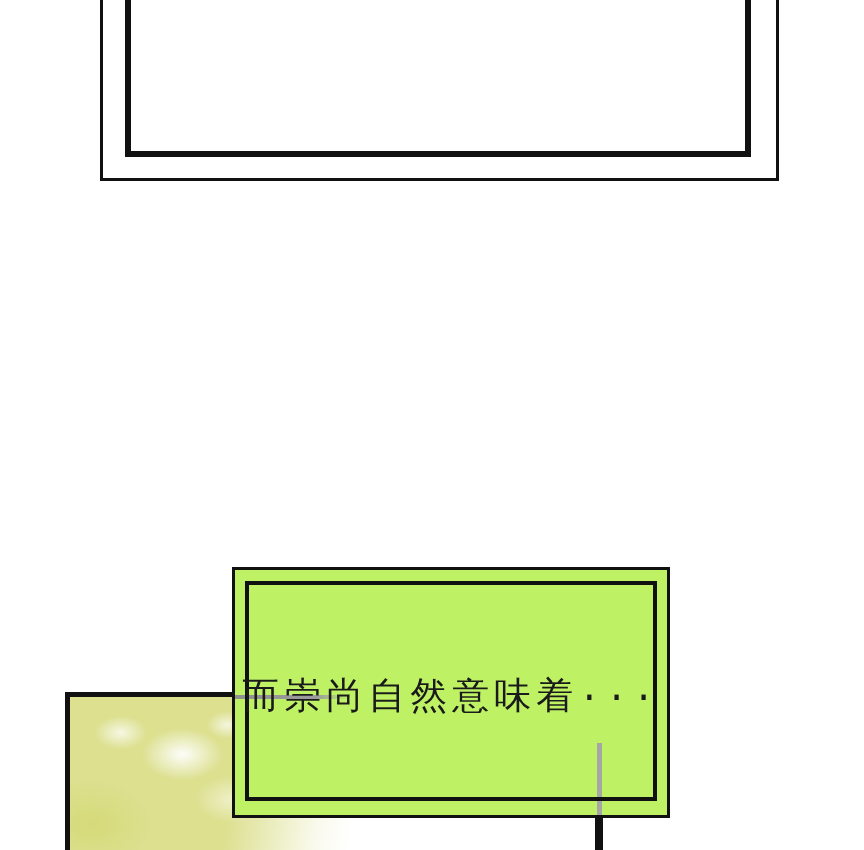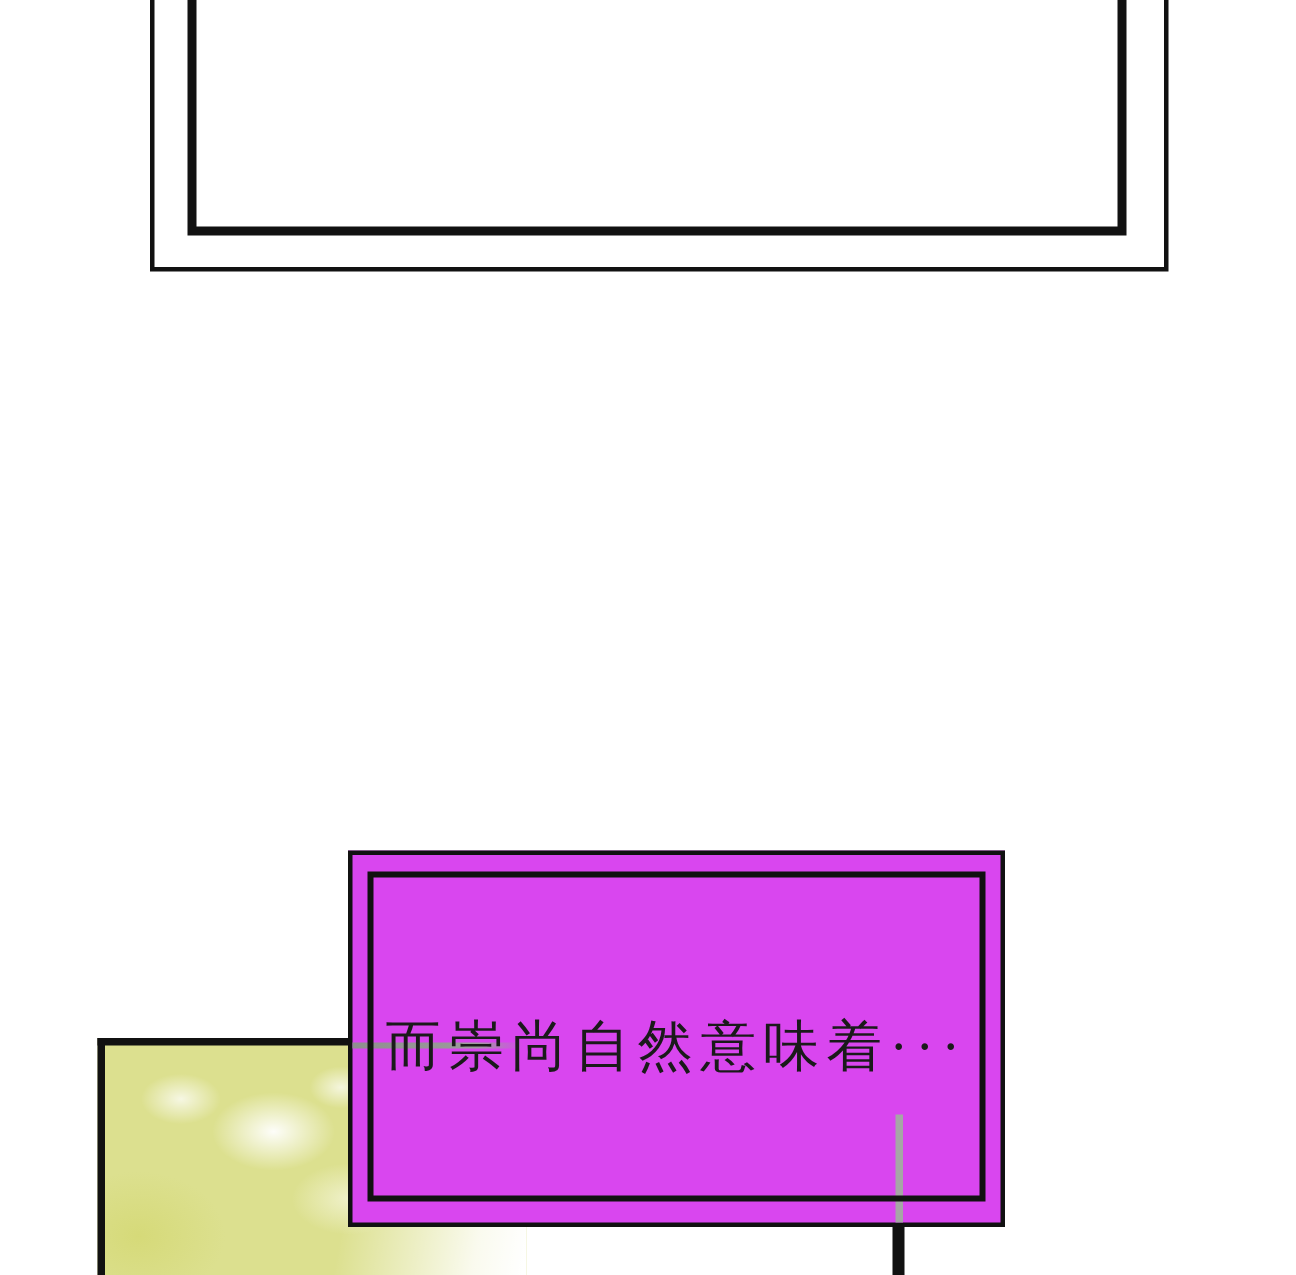--- a/index.html
+++ b/index.html
@@ -54,22 +54,23 @@
       radial-gradient(ellipse 90px 66px at 88% 52%, rgba(221,225,138,0.9),  rgba(221,225,138,0) 75%),
       #dce08f;
   }
 
   
   .speech-box-outer {
     position: absolute;
     left: 232px; top: 567px;
     width: 438px; height: 251px;
     border: 3px solid #111111;
-    background: #d946ef;
+    background: #bef264;
     z-index: 2;
+    font-family: Liberation Mono, monospace;
   }
   .gray-h-line {
     position: absolute;
     left: 0; top: 125px;           
     width: 114px; height: 4px;
     background: linear-gradient(to right, #8f8f8f 0%, #9c9c9c 72%, rgba(156,156,156,0) 100%);
   }
   .gray-v-line {
     position: absolute;
     left: 362px; top: 173px;       

